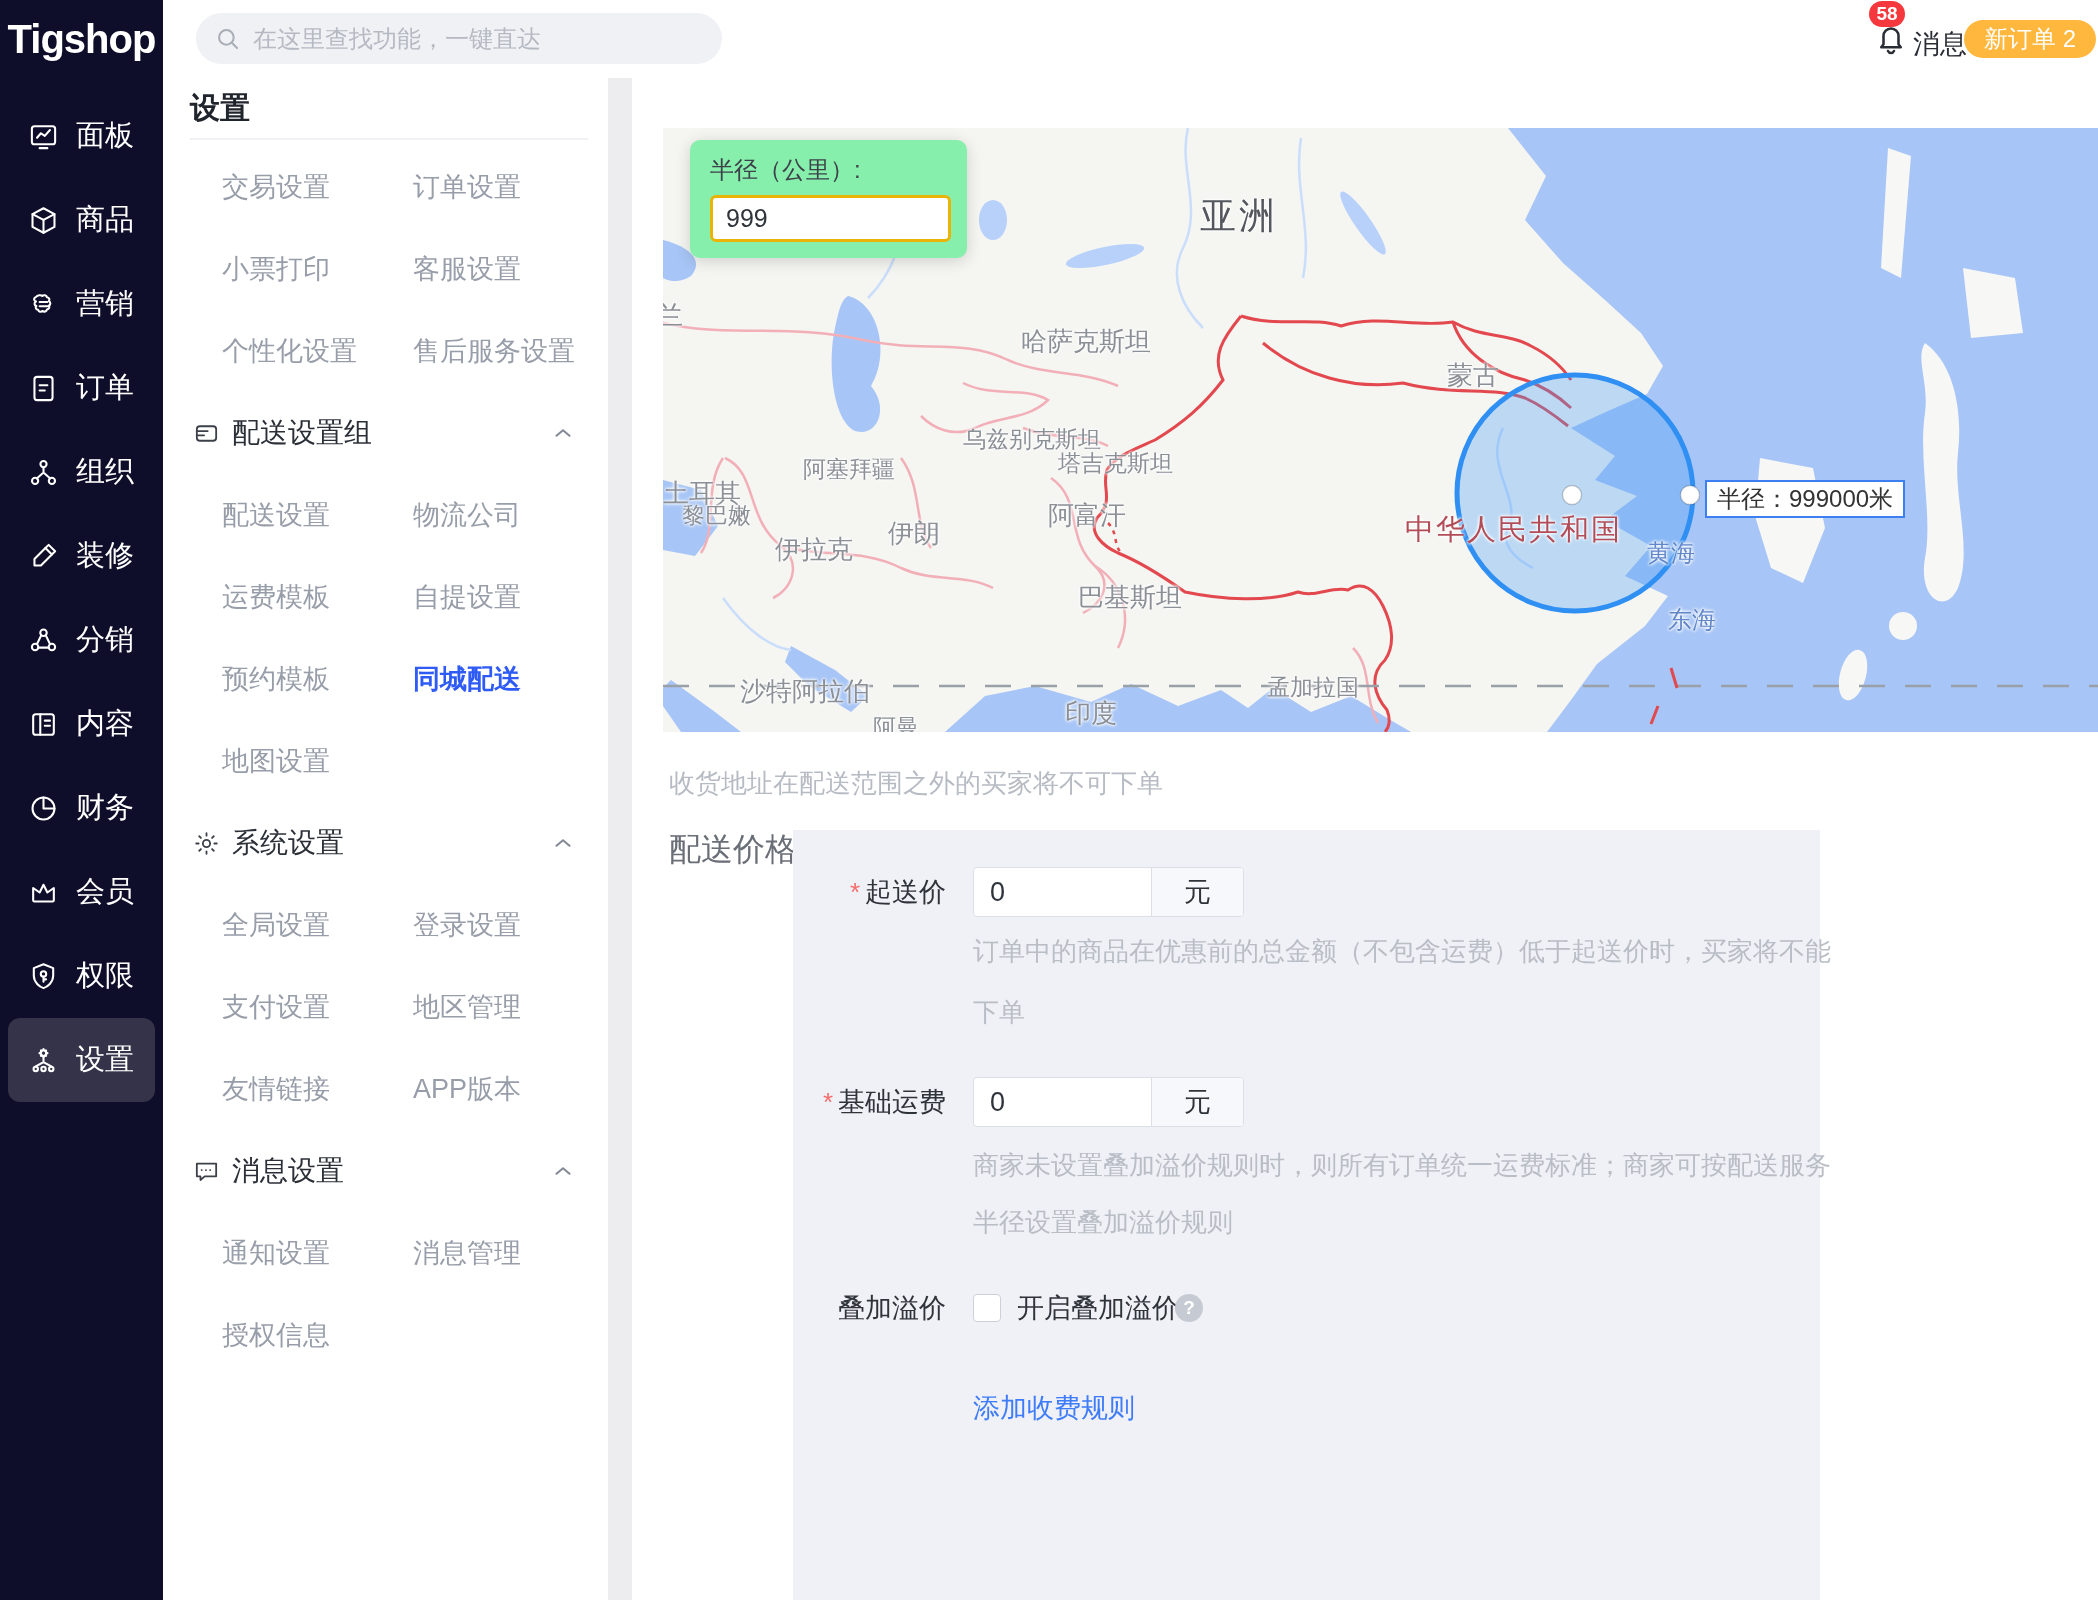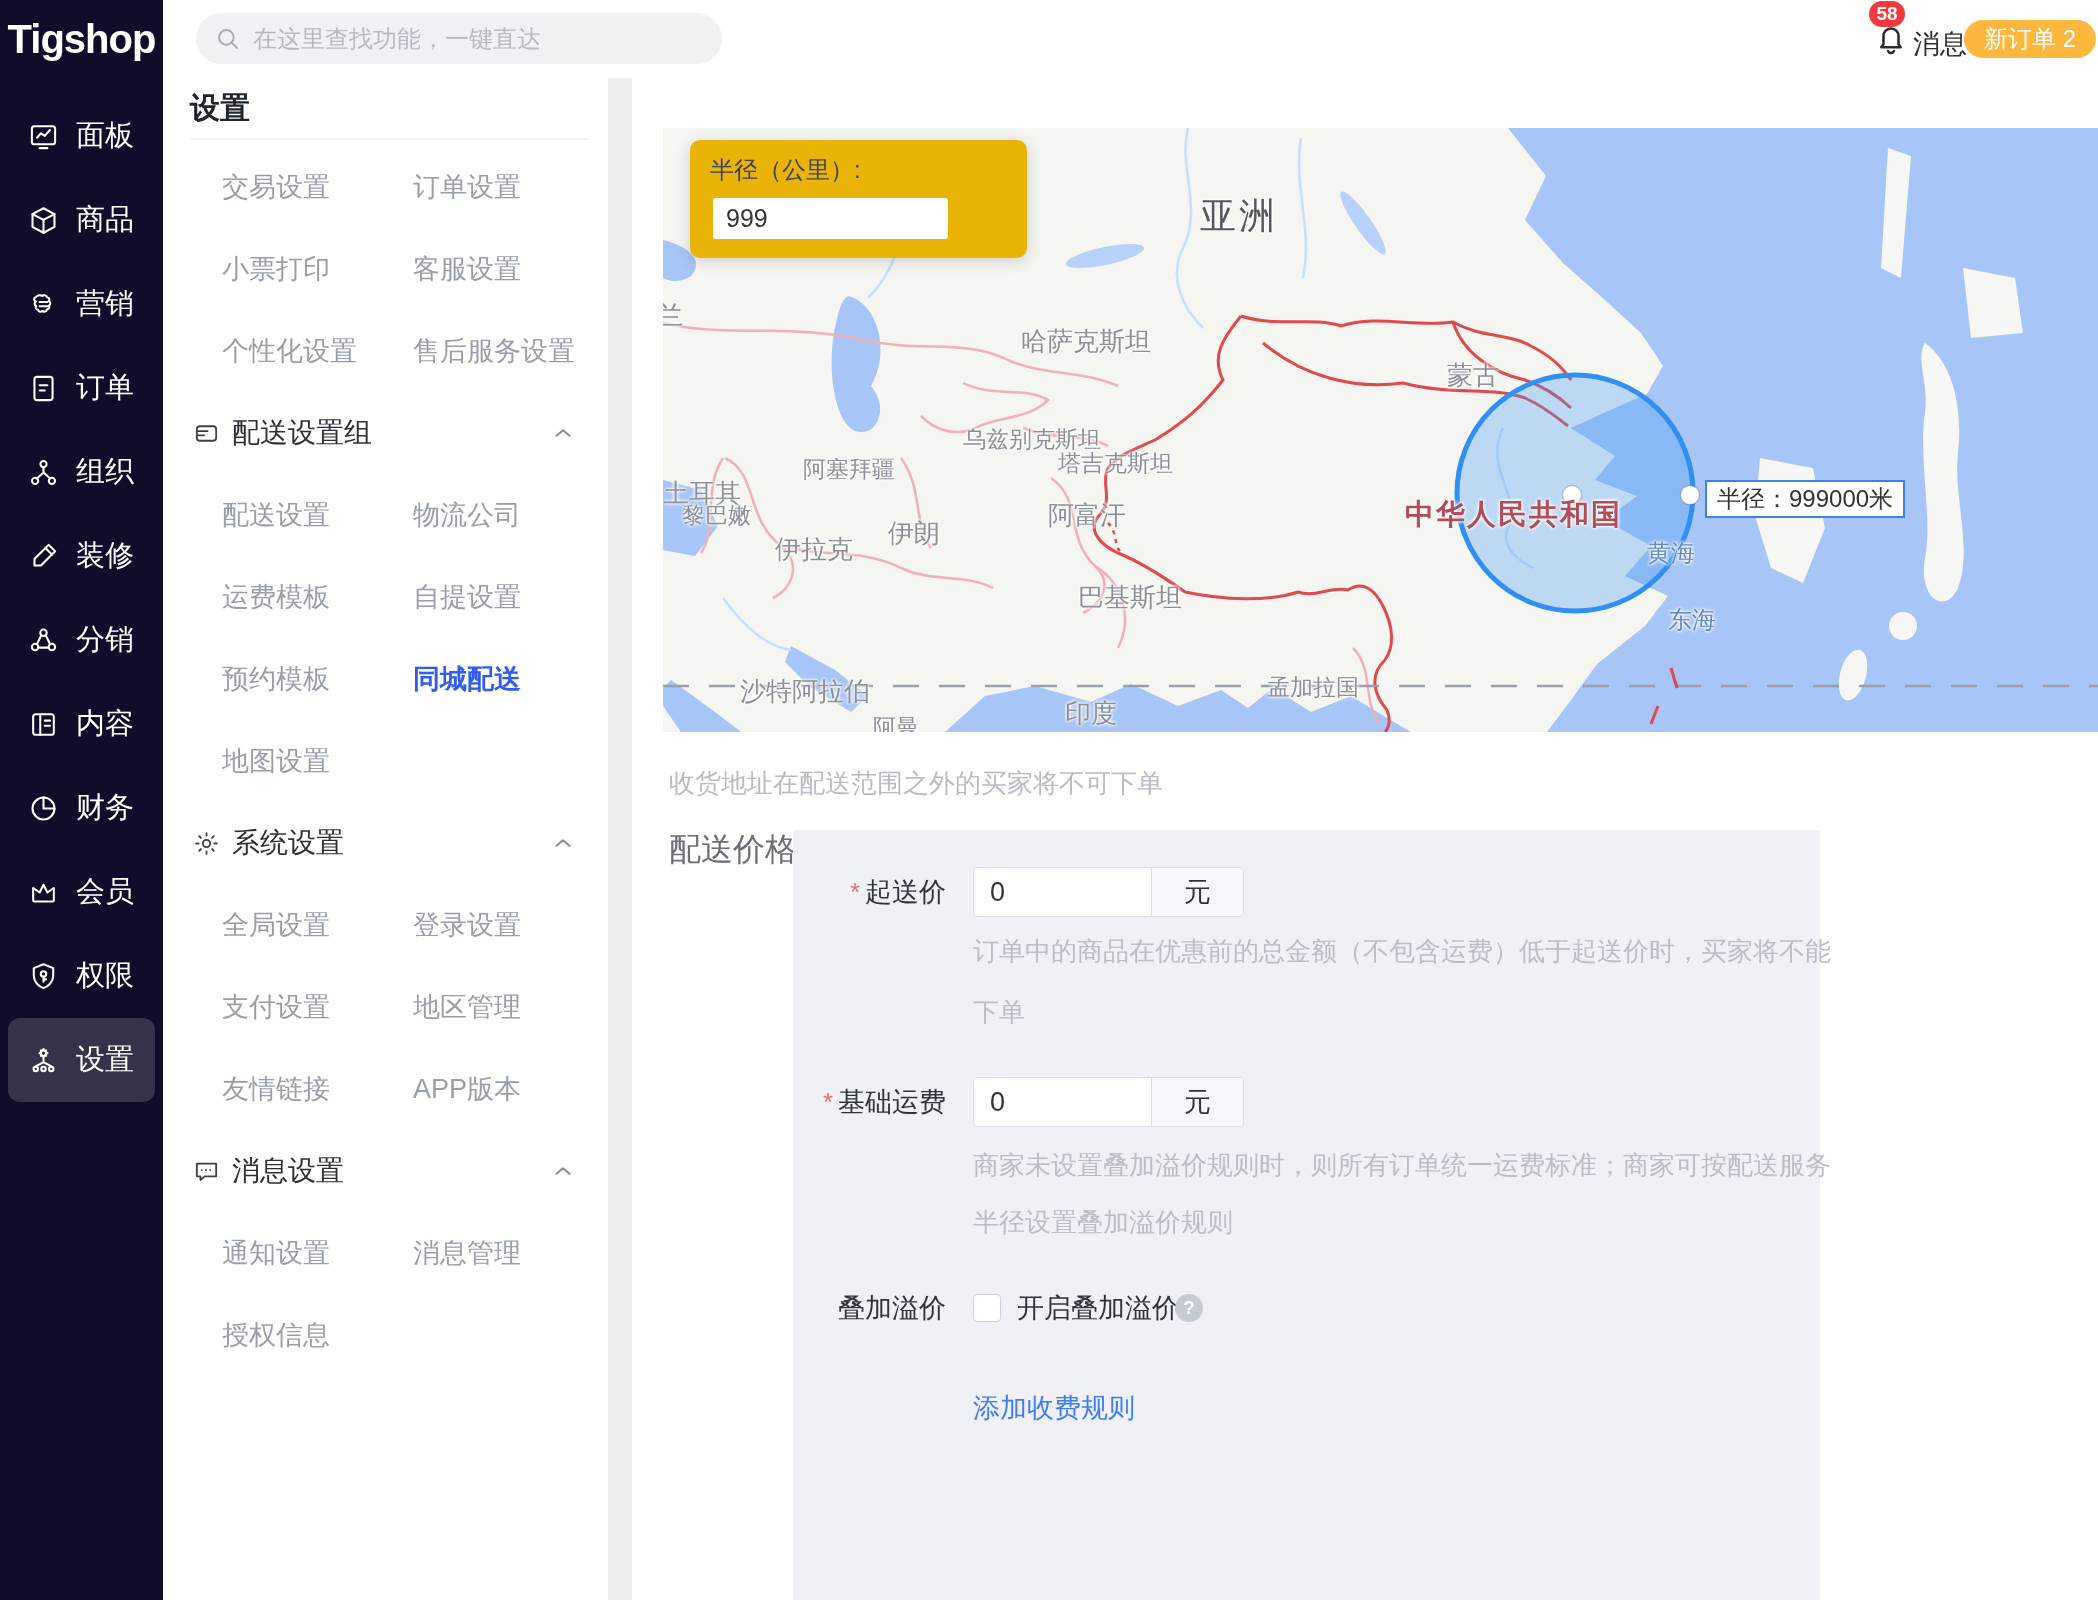--- a/index.html
+++ b/index.html
@@ -61,21 +61,21 @@
   .map { position:absolute; left:31px; top:50px; width:1435px; height:604px; background:#f5f5f2; overflow:hidden; cursor:grab; }
   .map svg.geo { position:absolute; left:0; top:0; width:1435px; height:604px; }
   .mlabel { position:absolute; white-space:nowrap; color:#8b8f96;
             text-shadow:0 0 3px #fff,0 0 3px #fff,0 0 4px #fff; font-size:26px; }
   .mlabel.land-sm { font-size:23px; }
   .mlabel.sea { color:#6186c9; font-size:24px; }
   .mlabel.china { color:#b24d58; font-size:29px; letter-spacing:2px; }
   .mlabel.continent { color:#54575d; font-size:36px; letter-spacing:3px; }
   .map-tooltip { position:absolute; left:1042px; top:352px; background:#fff; border:2px solid #3b7ff0;
                  padding:1px 10px; font-size:24px; color:#333; white-space:nowrap; z-index:6; }
-  .radius-card { position:absolute; left:27px; top:12px; width:337px; height:118px; background:#eab308;
+  .radius-card { position:absolute; left:27px; top:12px; width:277px; height:118px; background:#86efac;
                  border-radius:10px; box-shadow:0 3px 16px rgba(0,0,0,.16); padding:14px 20px; z-index:6; }
   .radius-card .rlabel { font-size:24px; color:#3d424a; }
   .radius-card input { margin-top:9px; width:241px; height:47px; border:3px solid #eab308; border-radius:6px;
                        font-size:25px; color:#2f333a; padding:0 13px; outline:none; font-family:inherit; }
   .map-attr { position:absolute; left:12px; bottom:5px; display:flex; align-items:center; gap:9px; z-index:6; }
   .map-attr .brand { font-size:27px; font-weight:800; color:#202226; text-shadow:0 0 3px #fff,0 0 3px #fff; }
   .map-attr .copy { font-size:23px; color:#3d4045; text-shadow:0 0 3px #fff,0 0 3px #fff; }
   .amap-logo { width:33px; height:33px; }
 
   
@@ -450,21 +450,21 @@
           <span class="mlabel land" style="left: 784px; top: 230px;">蒙古</span>
           <span class="mlabel land-sm" style="left: 300px; top: 296px;">乌兹别克斯坦</span>
           <span class="mlabel land-sm" style="left: 395px; top: 320px;">塔吉克斯坦</span>
           <span class="mlabel land-sm" style="left: 140px; top: 326px;">阿塞拜疆</span>
           <span class="mlabel land" style="left: 0px; top: 348px;">土耳其</span>
           <span class="mlabel land-sm" style="left: 19px; top: 372px;">黎巴嫩</span>
           <span class="mlabel land" style="left: 112px; top: 404px;">伊拉克</span>
           <span class="mlabel land" style="left: 225px; top: 388px;">伊朗</span>
           <span class="mlabel land" style="left: 385px; top: 370px;">阿富汗</span>
           <span class="mlabel land" style="left: 415px; top: 452px;">巴基斯坦</span>
-          <span class="mlabel china" style="left: 742px; top: 367px; font-weight: bold;">中华人民共和国</span>
+          <span class="mlabel china" style="left: 742px; top: 382px;">中华人民共和国</span>
           <span class="mlabel sea" style="left: 984px; top: 409px;">黄海</span>
           <span class="mlabel sea" style="left: 1005px; top: 476px;">东海</span>
           <span class="mlabel land" style="left: 77px; top: 546px;">沙特阿拉伯</span>
           <span class="mlabel land-sm" style="left: 604px; top: 544px;">孟加拉国</span>
           <span class="mlabel land" style="left: 402px; top: 568px;">印度</span>
           <span class="mlabel land-sm" style="left: 210px; top: 584px;">阿曼</span>
         </div>
 
       <div class="map-tooltip">半径：999000米</div>
 

